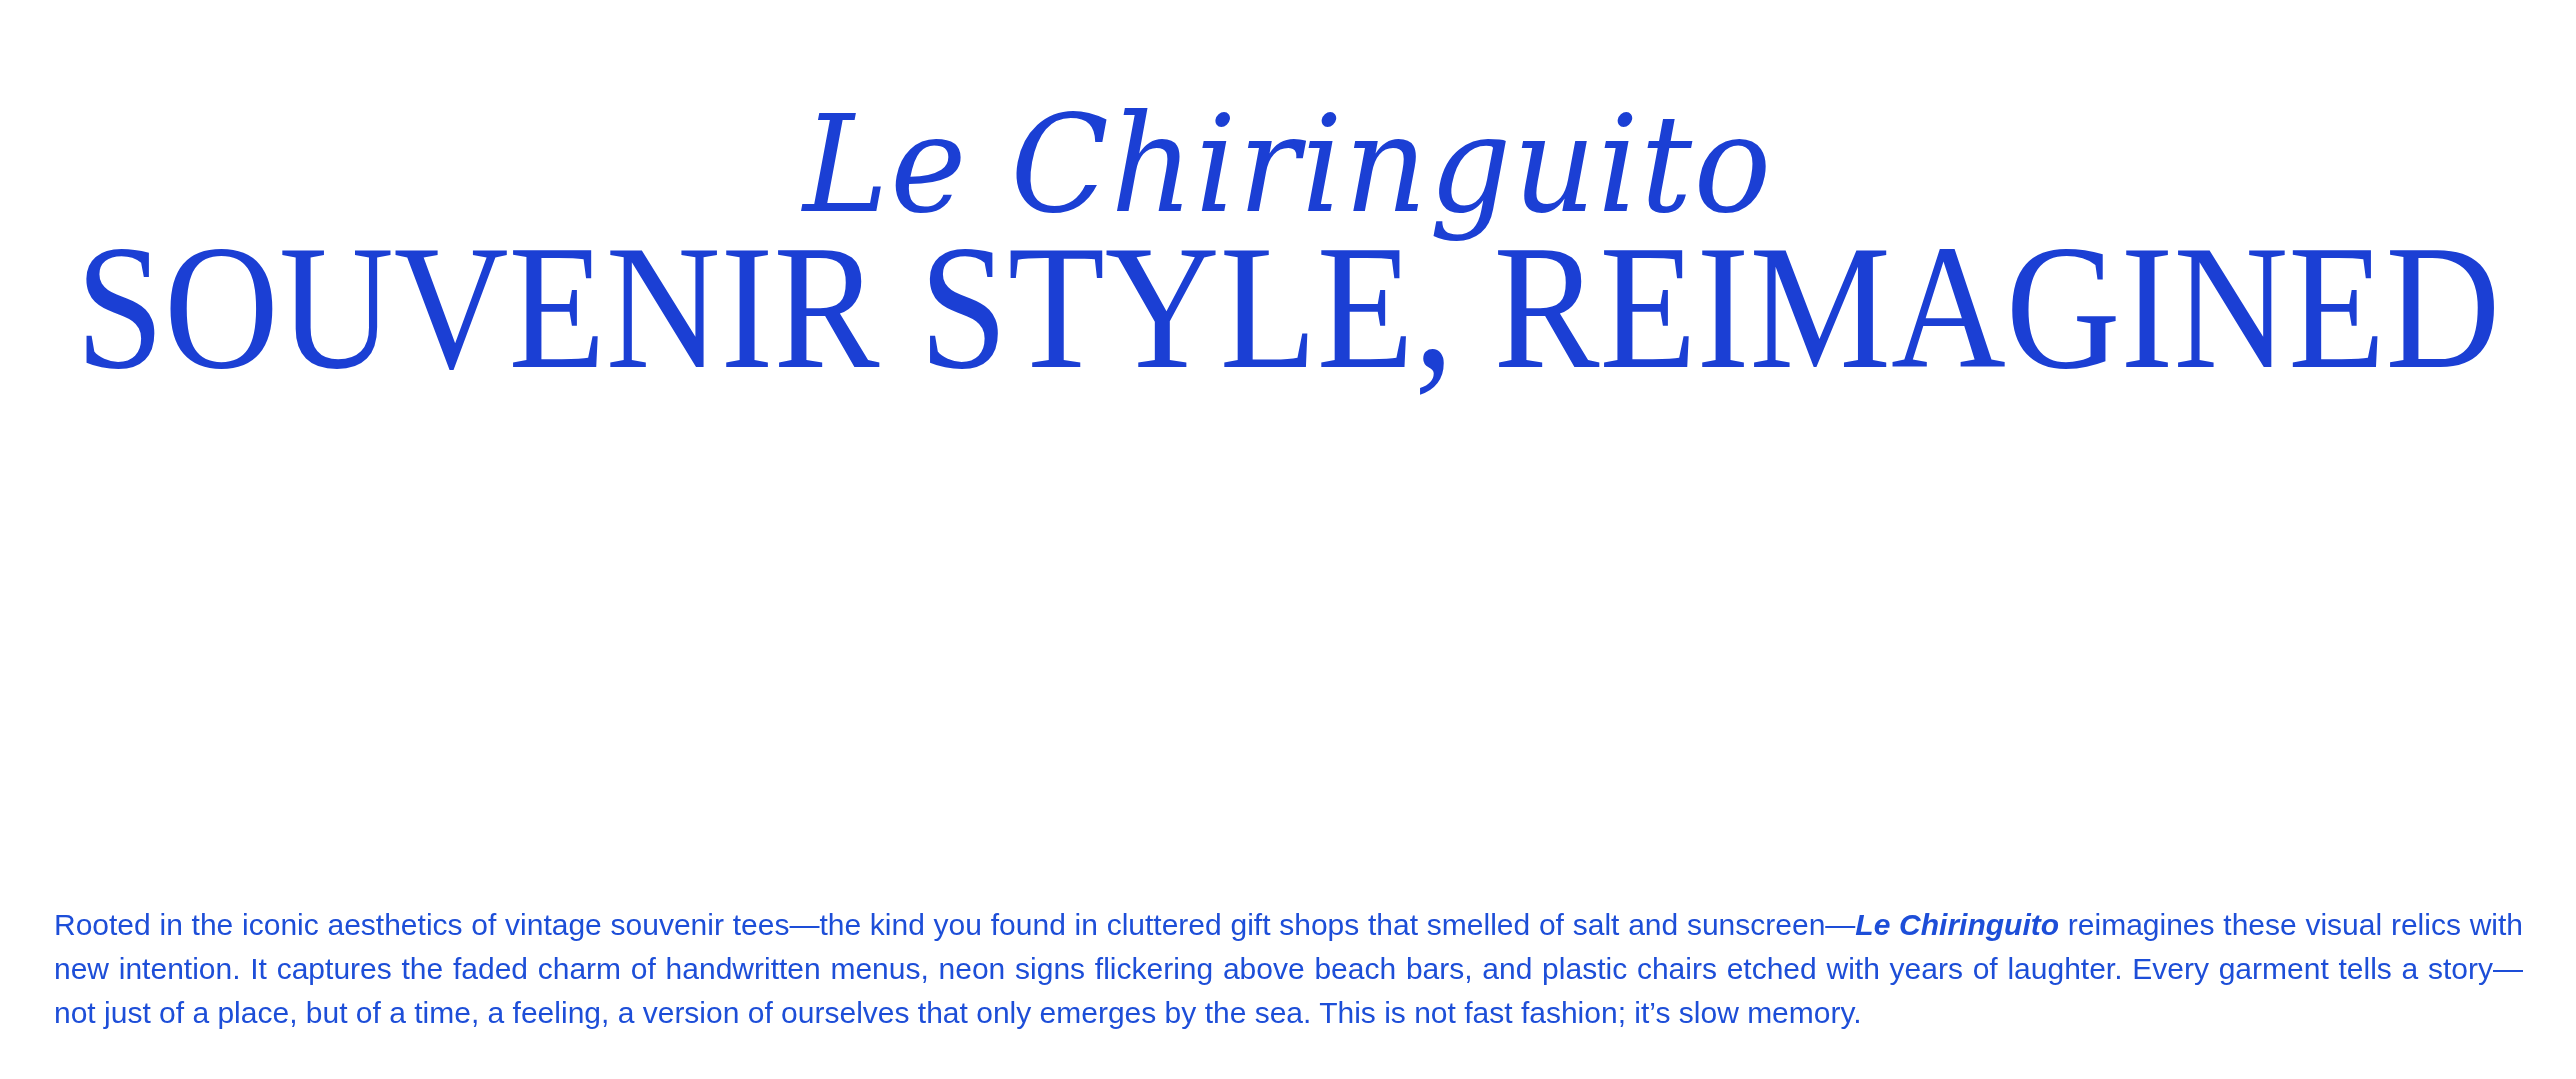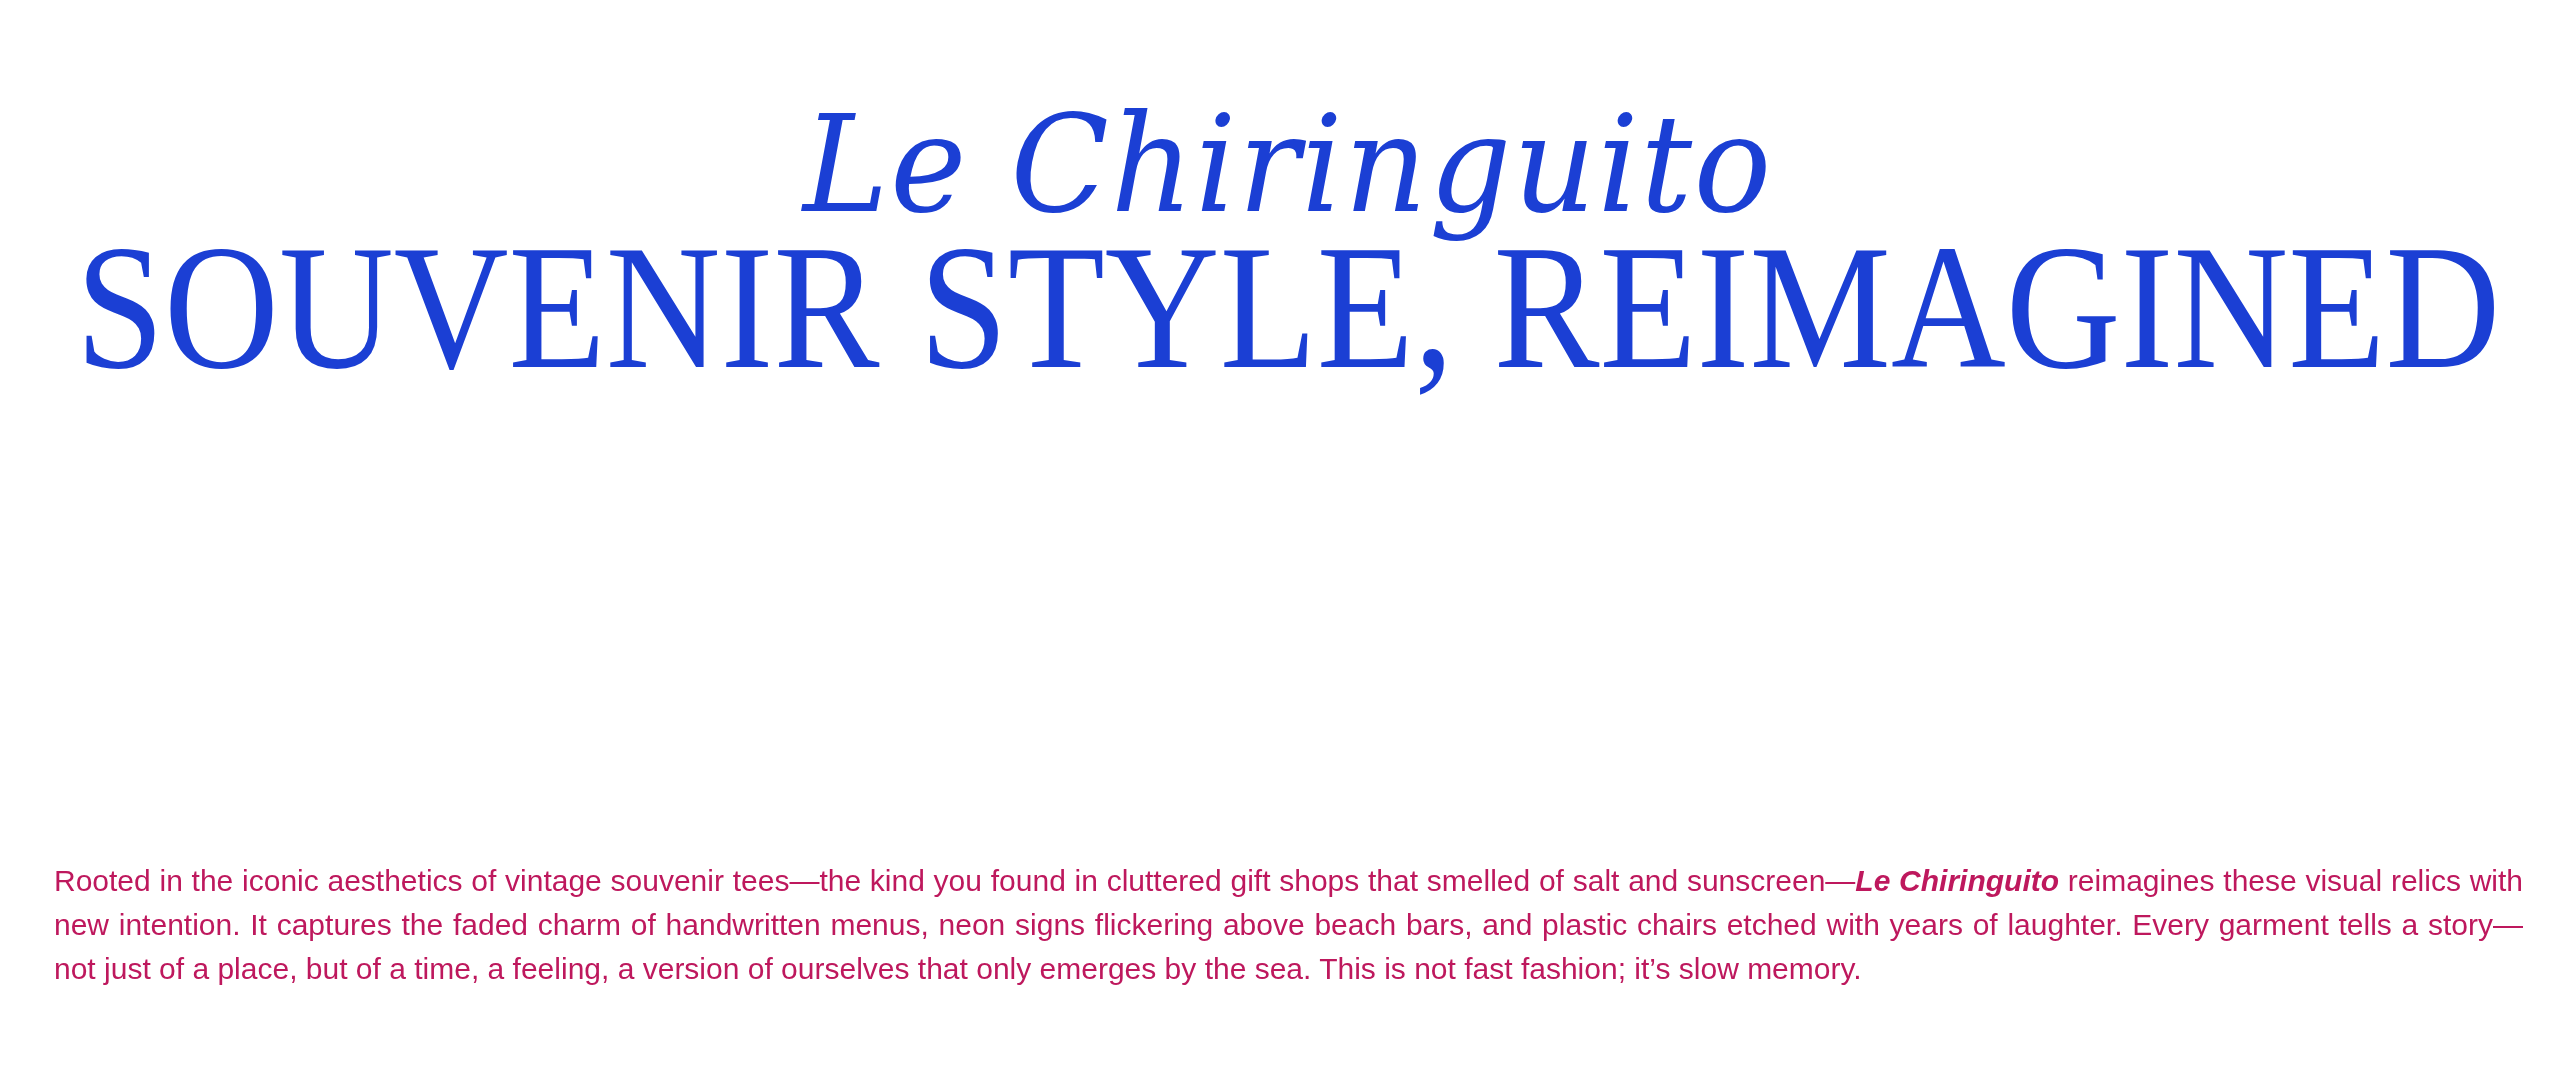--- a/index.html
+++ b/index.html
@@ -46,23 +46,23 @@
     letter-spacing: 0px;
     margin-top: -16px;
     white-space: nowrap;
     transform: scaleY(1.12);
     transform-origin: center top;
   }
 
   .body-block {
     position: absolute;
     left: 54px;
-    top: 859px;
+    top: 903px;
     width: 2469px;
-    color: #be185d;
+    color: #1d4ed8;
     font-family: "Liberation Sans", sans-serif;
     font-size: 30px;
     line-height: 1.47;
     text-align: justify;
     text-justify: inter-word;
   }
 
   .body-block .em {
     font-weight: bold;
     font-style: italic;

